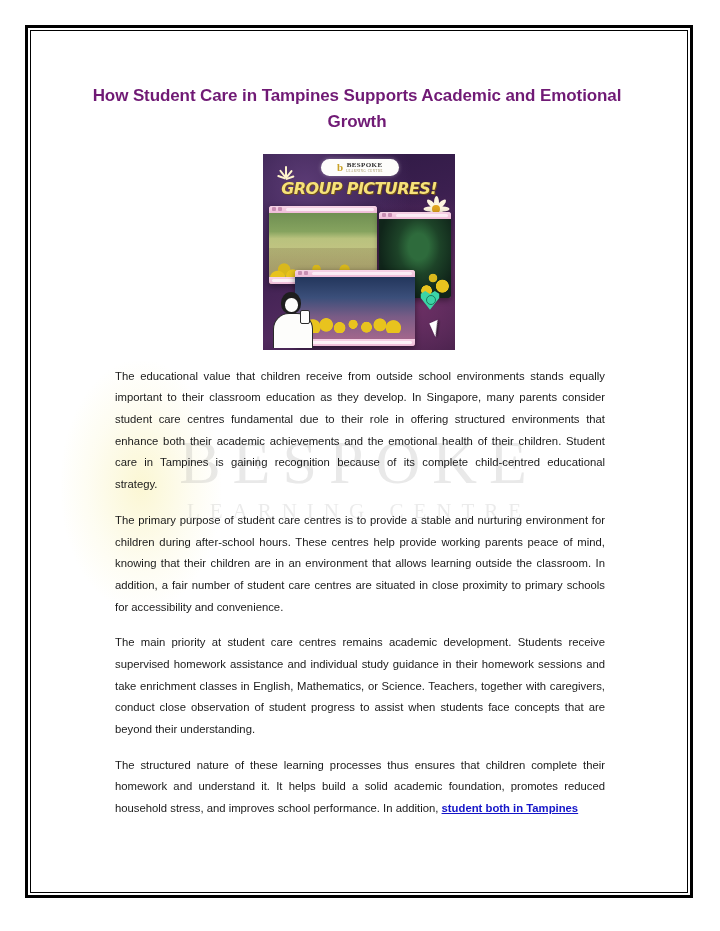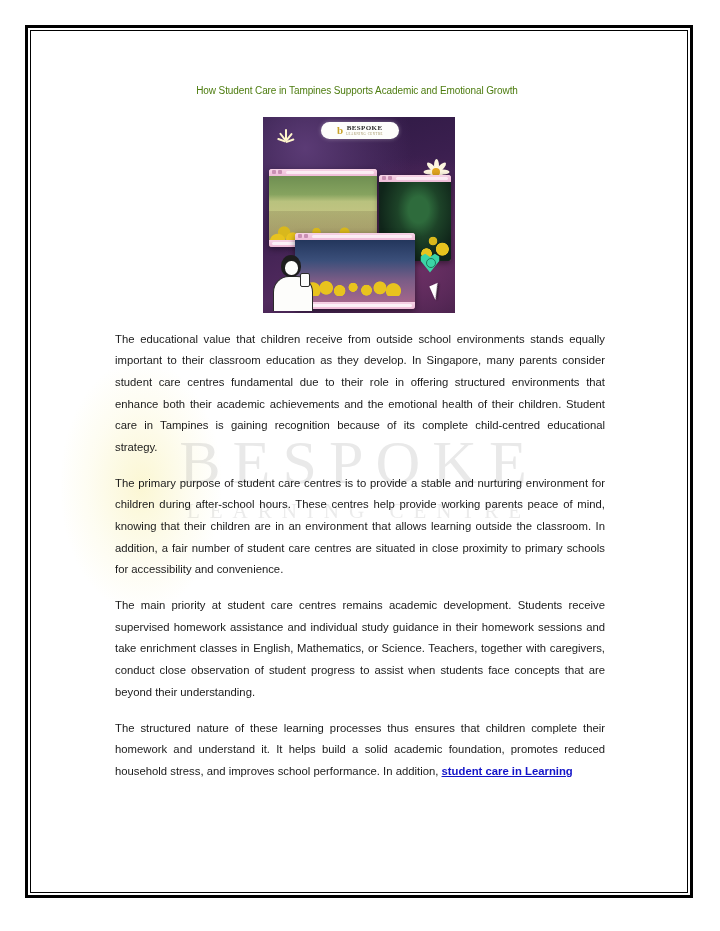--- a/index.html
+++ b/index.html
@@ -78,23 +78,23 @@
 
   
   .content {
     position: relative;
     z-index: 2;
     padding: 0;
   }
 
   .doc-title {
     margin: 52px 60px 0 56px;
-    font-size: 10px;
-    font-weight: normal;
-    color: #4d7c0f;
+    font-size: 17px;
+    font-weight: bold;
+    color: #701a75;
     text-align: center;
     line-height: 1.55;
     letter-spacing: -0.1px;
   }
 
   
   .hero-wrap {
     margin: 18px auto 0 auto;
     width: 192px;
     height: 196px;
@@ -439,20 +439,21 @@
           </div>
 
           <div class="hero-logo">
             <span class="mono">b</span>
             <span class="logo-txt">
               <b>BESPOKE</b>
               <i>LEARNING CENTRE</i>
             </span>
           </div>
 
+          <div class="hero-headline">GROUP PICTURES!</div>
 
           <div class="daisy">
             <span class="petal" style="transform:rotate(0deg)"></span>
             <span class="petal" style="transform:rotate(45deg)"></span>
             <span class="petal" style="transform:rotate(90deg)"></span>
             <span class="petal" style="transform:rotate(135deg)"></span>
             <span class="petal" style="transform:rotate(180deg)"></span>
             <span class="petal" style="transform:rotate(225deg)"></span>
             <span class="petal" style="transform:rotate(270deg)"></span>
             <span class="petal" style="transform:rotate(315deg)"></span>
@@ -518,18 +519,18 @@
       <div class="body-block">
 
         <p class="para">The educational value that children receive from outside school environments stands equally important to their classroom education as they develop. In Singapore, many parents consider student care centres fundamental due to their role in offering structured environments that enhance both their academic achievements and the emotional health of their children. Student care in Tampines is gaining recognition because of its complete child-centred educational strategy.</p>
 
 
         <p class="para">The primary purpose of student care centres is to provide a stable and nurturing environment for children during after-school hours. These centres help provide working parents peace of mind, knowing that their children are in an environment that allows learning outside the classroom. In addition, a fair number of student care centres are situated in close proximity to primary schools for accessibility and convenience.</p>
 
 
         <p class="para">The main priority at student care centres remains academic development. Students receive supervised homework assistance and individual study guidance in their homework sessions and take enrichment classes in English, Mathematics, or Science. Teachers, together with caregivers, conduct close observation of student progress to assist when students face concepts that are beyond their understanding.</p>
 
-        <p class="para"><span>The structured nature of these learning processes thus ensures that children complete their homework and understand it. It helps build a solid academic foundation, promotes reduced household stress, and improves school performance. In addition, </span><a class="doclink" href="#">student care in Learning</a></p>
+        <p class="para"><span>The structured nature of these learning processes thus ensures that children complete their homework and understand it. It helps build a solid academic foundation, promotes reduced household stress, and improves school performance. In addition, </span><a class="doclink" href="#">student both in Tampines</a></p>
 
       </div>
     </div>
   </div>
 </div>
 
 </body></html>

